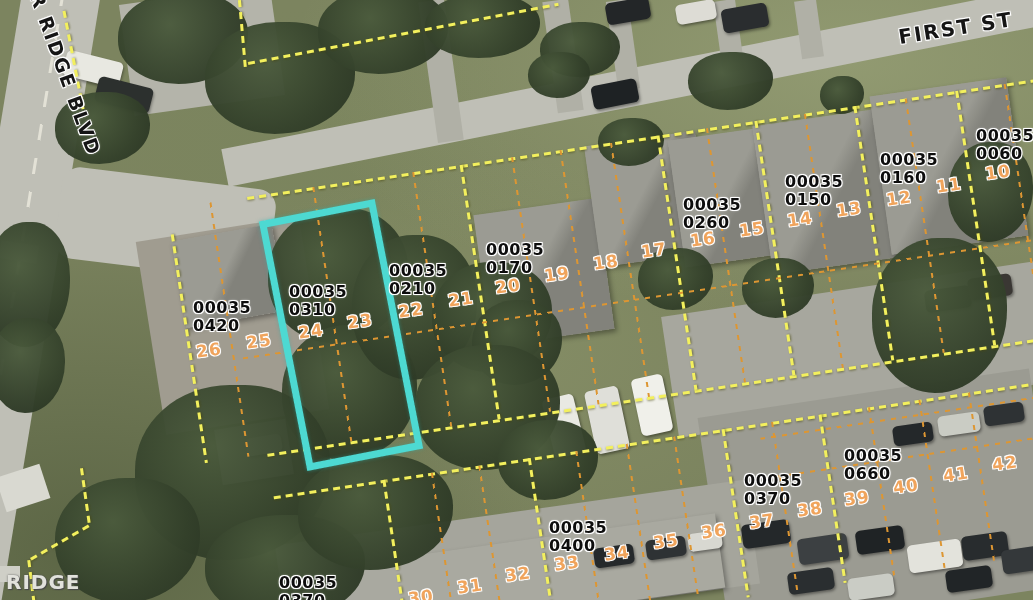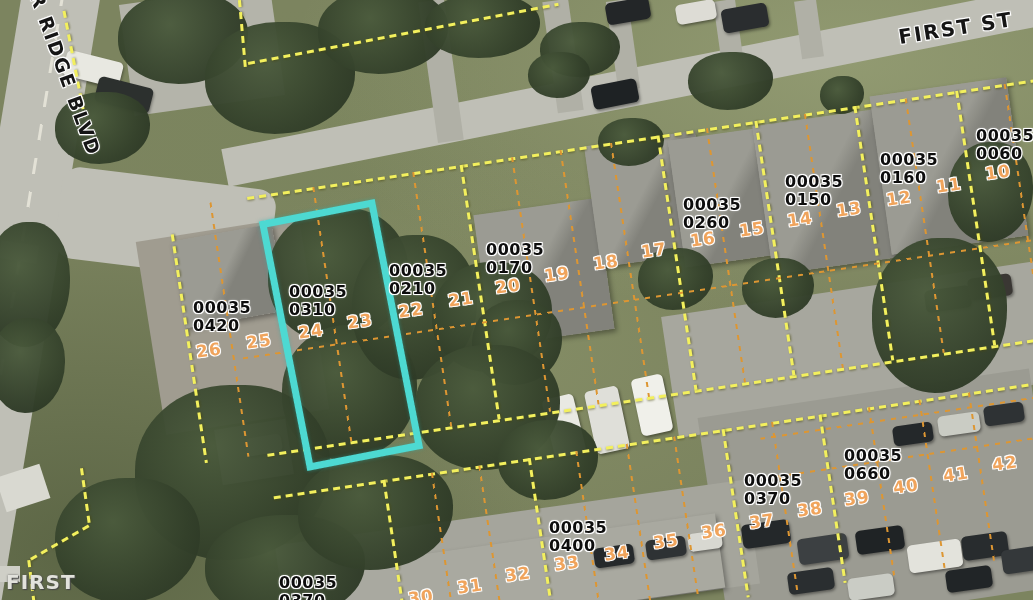--- a/index.html
+++ b/index.html
@@ -246,15 +246,15 @@
   <div class="ln" style="left:749px;top:511px;">37</div>
   <div class="ln" style="left:797px;top:499px;">38</div>
   <div class="ln" style="left:844px;top:488px;">39</div>
   <div class="ln" style="left:893px;top:476px;">40</div>
   <div class="ln" style="left:943px;top:464px;">41</div>
   <div class="ln" style="left:992px;top:453px;">42</div>
 
   <div class="street" style="left:898px;top:16px;transform:rotate(-9deg);">FIRST ST</div>
   <div class="street" style="left:-52px;top:56px;width:230px;text-align:center;transform:rotate(70deg);font-size:19px;">ER RIDGE BLVD</div>
 
-  <div id="wm">FIRST</div>
+  <div id="wm">RIDGE</div>
 
 </div>
 
 </body></html>

